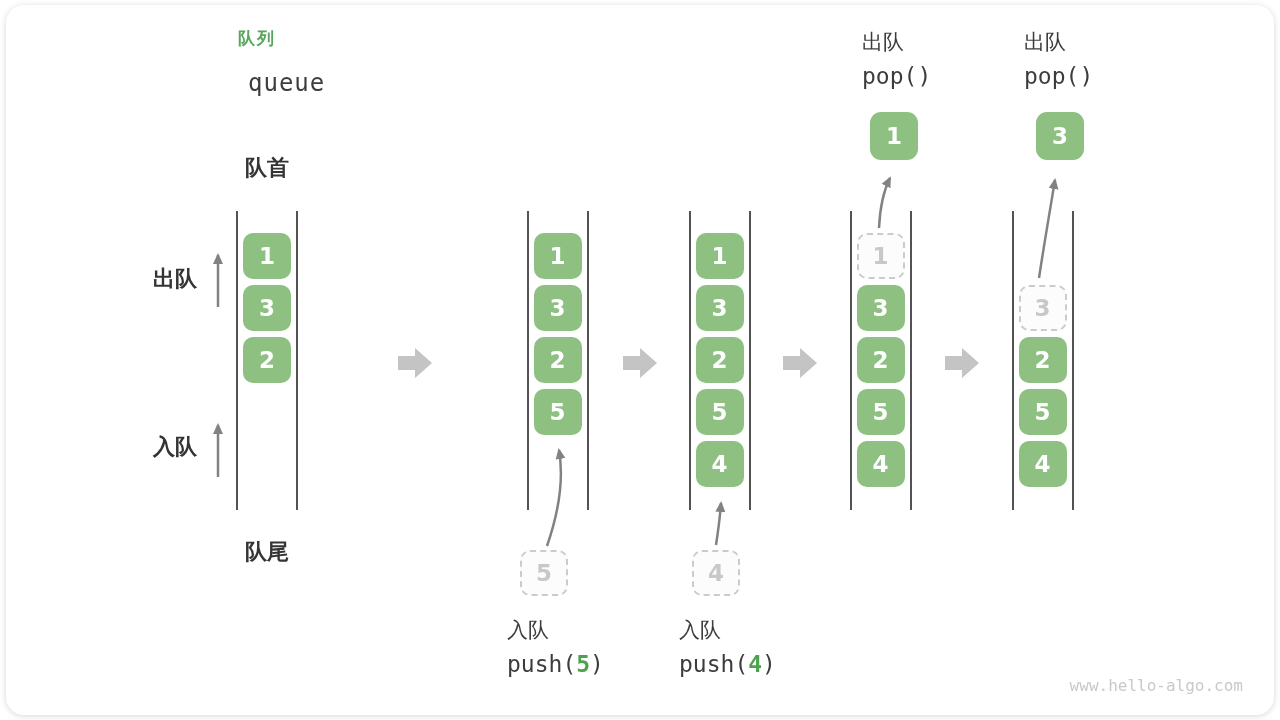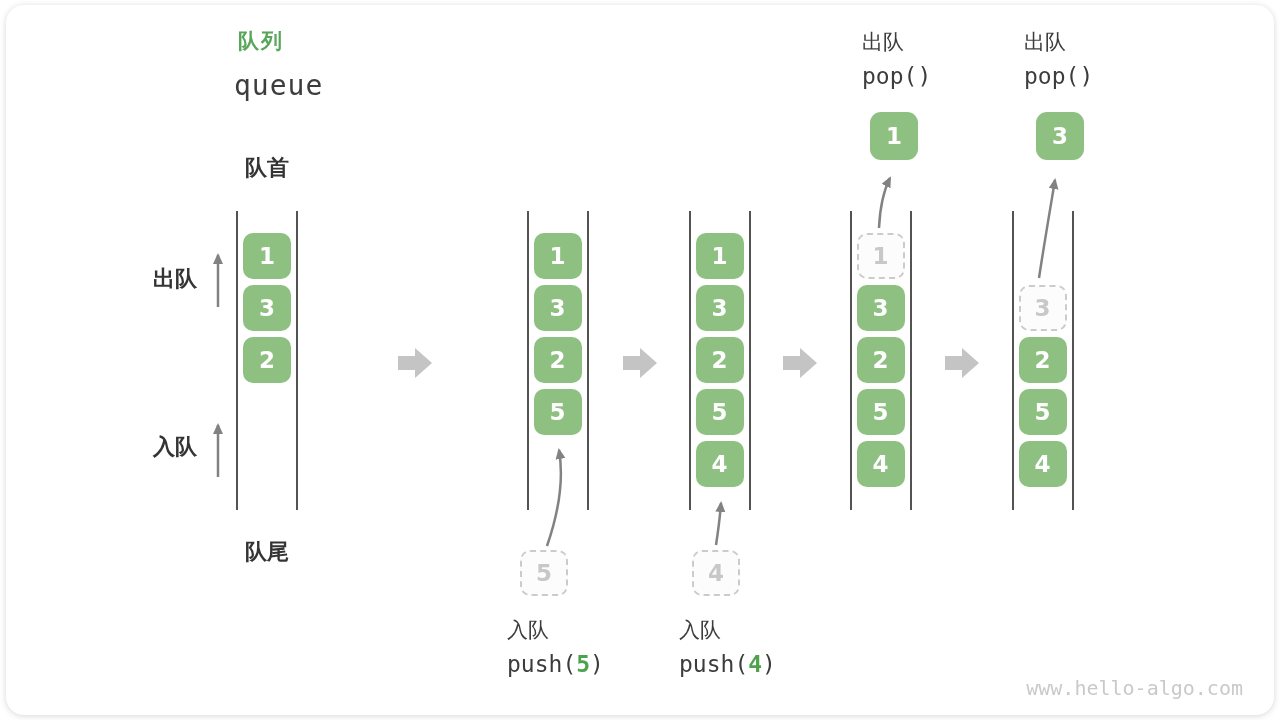--- a/index.html
+++ b/index.html
@@ -13,40 +13,40 @@
     --dash:#cbcbcb;
     --dashtext:#c8c8c8;
     --wm:#c9c9c9;
   }
   html,body{margin:0;padding:0;background:#fff;}
   .canvas{position:relative;width:1280px;height:720px;background:#fff;overflow:hidden;
           font-family:"Liberation Sans","DejaVu Sans",sans-serif;}
   .card{position:absolute;left:6px;top:5px;right:6px;bottom:5px;border-radius:18px;
         background:#fff;box-shadow:0 1px 6px rgba(0,0,0,.16);}
   .overlay{position:absolute;left:0;top:0;pointer-events:none;}
-  .title-zh{position:absolute;left:238px;top:27px;font-size:21px;font-weight:bold;
+  .title-zh{position:absolute;left:238px;top:27px;font-size:17px;font-weight:bold;
             color:var(--title-green);letter-spacing:2px;}
-  .title-en{position:absolute;left:234px;top:69px;font-size:28px;color:#3d3d3d;
+  .title-en{position:absolute;left:248px;top:69px;font-size:24px;color:#3d3d3d;
             font-family:"DejaVu Sans Mono","Liberation Mono",monospace;letter-spacing:1px;}
   .lbl{position:absolute;font-size:22px;font-weight:bold;color:#343434;white-space:nowrap;}
   .lbl.centered{transform:translateX(-50%);text-align:right;}
   .rails{position:absolute;top:211px;width:58px;height:299px;
          border-left:2px solid var(--rail);border-right:2px solid var(--rail);}
   .cell{position:absolute;width:48px;height:46px;border-radius:10px;box-sizing:border-box;
         display:flex;align-items:center;justify-content:center;
         font:bold 23px "DejaVu Sans","Liberation Sans",sans-serif;}
   .cell.solid{background:var(--green);color:#fff;}
   .cell.dashed{border:2px dashed var(--dash);background:#fcfcfc;color:var(--dashtext);}
   .cell.popped{height:48px;border-radius:11px;}
   .op{position:absolute;white-space:nowrap;}
   .op-zh{font-size:21px;color:var(--text-dark);}
   .op-code{margin-top:7px;font-size:23px;color:var(--text-dark);
            font-family:"DejaVu Sans Mono","Liberation Mono",monospace;}
   .op-code .arg{color:var(--arg-green);font-weight:bold;}
-  .watermark{position:absolute;right:37px;top:676px;font-size:20px;color:var(--wm);
+  .watermark{position:absolute;right:37px;top:676px;font-size:16px;color:var(--wm);
              font-family:"DejaVu Sans Mono","Liberation Mono",monospace;}
 </style>
 </head>
 <body>
 
 <div class="canvas">
   <div class="card"></div>
 
   <svg class="overlay" width="1280" height="720">
     <defs>

